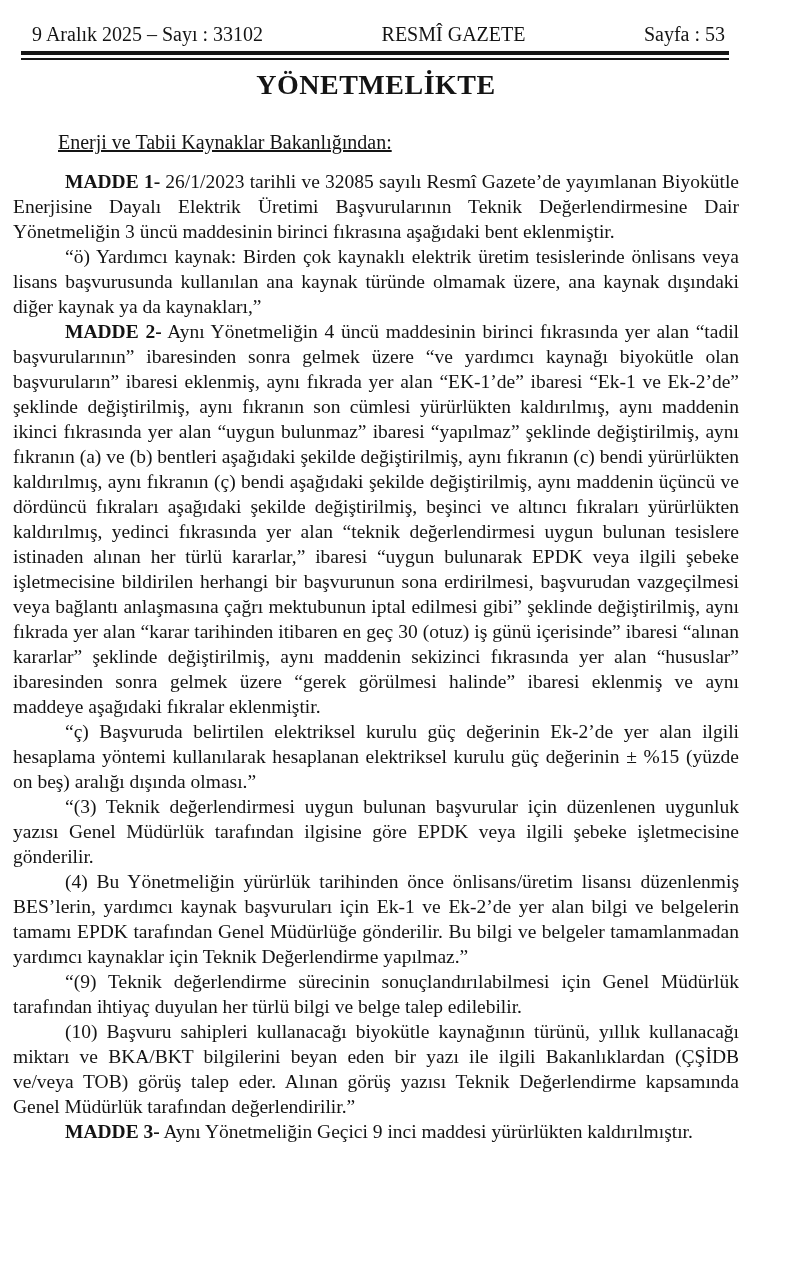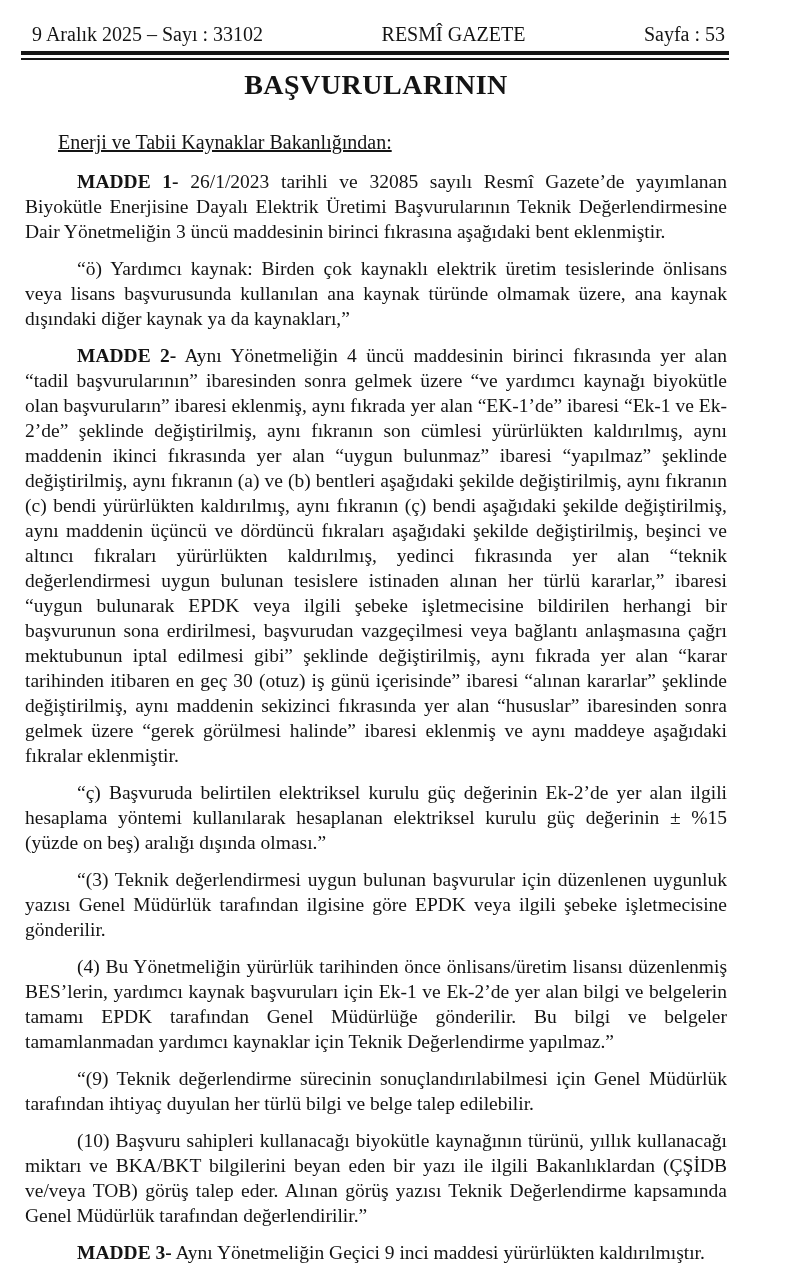--- a/index.html
+++ b/index.html
@@ -57,39 +57,39 @@
     font-weight: bold;
     line-height: 26px;
   }
   .body-text {
     margin-top: 15px;
     font-size: 19.5px;
     line-height: 25px;
     text-align: justify;
   }
   .para {
-    margin: 12px;
+    margin: 0;
     text-indent: 52px;
   }
   .para b { font-weight: bold; }
 </style>
 </head>
 <body>
 
 <div class="page">
 
   <div class="gazette-header">
     <span>9 Aralık 2025 – Sayı : 33102</span>
     <span>RESMÎ GAZETE</span>
     <span>Sayfa : 53</span>
   </div>
 
   <div class="double-rule"></div>
 
-  <div class="section-title">BAŞVURULARININ</div>
+  <div class="section-title">YÖNETMELİKTE</div>
 
   <div class="ministry-line">Enerji ve Tabii Kaynaklar Bakanlığından:</div>
 
 
   <div class="body-text">
     <p class="para"><b>MADDE 1-</b><span> 26/1/2023 tarihli ve 32085 sayılı Resmî Gazete’de yayımlanan Biyokütle Enerjisine Dayalı Elektrik Üretimi Başvurularının Teknik Değerlendirmesine Dair Yönetmeliğin 3 üncü maddesinin birinci fıkrasına aşağıdaki bent eklenmiştir.</span></p>
     <p class="para"><b></b><span>“ö) Yardımcı kaynak: Birden çok kaynaklı elektrik üretim tesislerinde önlisans veya lisans başvurusunda kullanılan ana kaynak türünde olmamak üzere, ana kaynak dışındaki diğer kaynak ya da kaynakları,”</span></p>
     <p class="para"><b>MADDE 2-</b><span> Aynı Yönetmeliğin 4 üncü maddesinin birinci fıkrasında yer alan “tadil başvurularının” ibaresinden sonra gelmek üzere “ve yardımcı kaynağı biyokütle olan başvuruların” ibaresi eklenmiş, aynı fıkrada yer alan “EK-1’de” ibaresi “Ek-1 ve Ek-2’de” şeklinde değiştirilmiş, aynı fıkranın son cümlesi yürürlükten kaldırılmış, aynı maddenin ikinci fıkrasında yer alan “uygun bulunmaz” ibaresi “yapılmaz” şeklinde değiştirilmiş, aynı fıkranın (a) ve (b) bentleri aşağıdaki şekilde değiştirilmiş, aynı fıkranın (c) bendi yürürlükten kaldırılmış, aynı fıkranın (ç) bendi aşağıdaki şekilde değiştirilmiş, aynı maddenin üçüncü ve dördüncü fıkraları aşağıdaki şekilde değiştirilmiş, beşinci ve altıncı fıkraları yürürlükten kaldırılmış, yedinci fıkrasında yer alan “teknik değerlendirmesi uygun bulunan tesislere istinaden alınan her türlü kararlar,” ibaresi “uygun bulunarak EPDK veya ilgili şebeke işletmecisine bildirilen herhangi bir başvurunun sona erdirilmesi, başvurudan vazgeçilmesi veya bağlantı anlaşmasına çağrı mektubunun iptal edilmesi gibi” şeklinde değiştirilmiş, aynı fıkrada yer alan “karar tarihinden itibaren en geç 30 (otuz) iş günü içerisinde” ibaresi “alınan kararlar” şeklinde değiştirilmiş, aynı maddenin sekizinci fıkrasında yer alan “hususlar” ibaresinden sonra gelmek üzere “gerek görülmesi halinde” ibaresi eklenmiş ve aynı maddeye aşağıdaki fıkralar eklenmiştir.</span></p>
     <p class="para"><b></b><span>“ç) Başvuruda belirtilen elektriksel kurulu güç değerinin Ek-2’de yer alan ilgili hesaplama yöntemi kullanılarak hesaplanan elektriksel kurulu güç değerinin ± %15 (yüzde on beş) aralığı dışında olması.”</span></p>
     <p class="para"><b></b><span>“(3) Teknik değerlendirmesi uygun bulunan başvurular için düzenlenen uygunluk yazısı Genel Müdürlük tarafından ilgisine göre EPDK veya ilgili şebeke işletmecisine gönderilir.</span></p>

